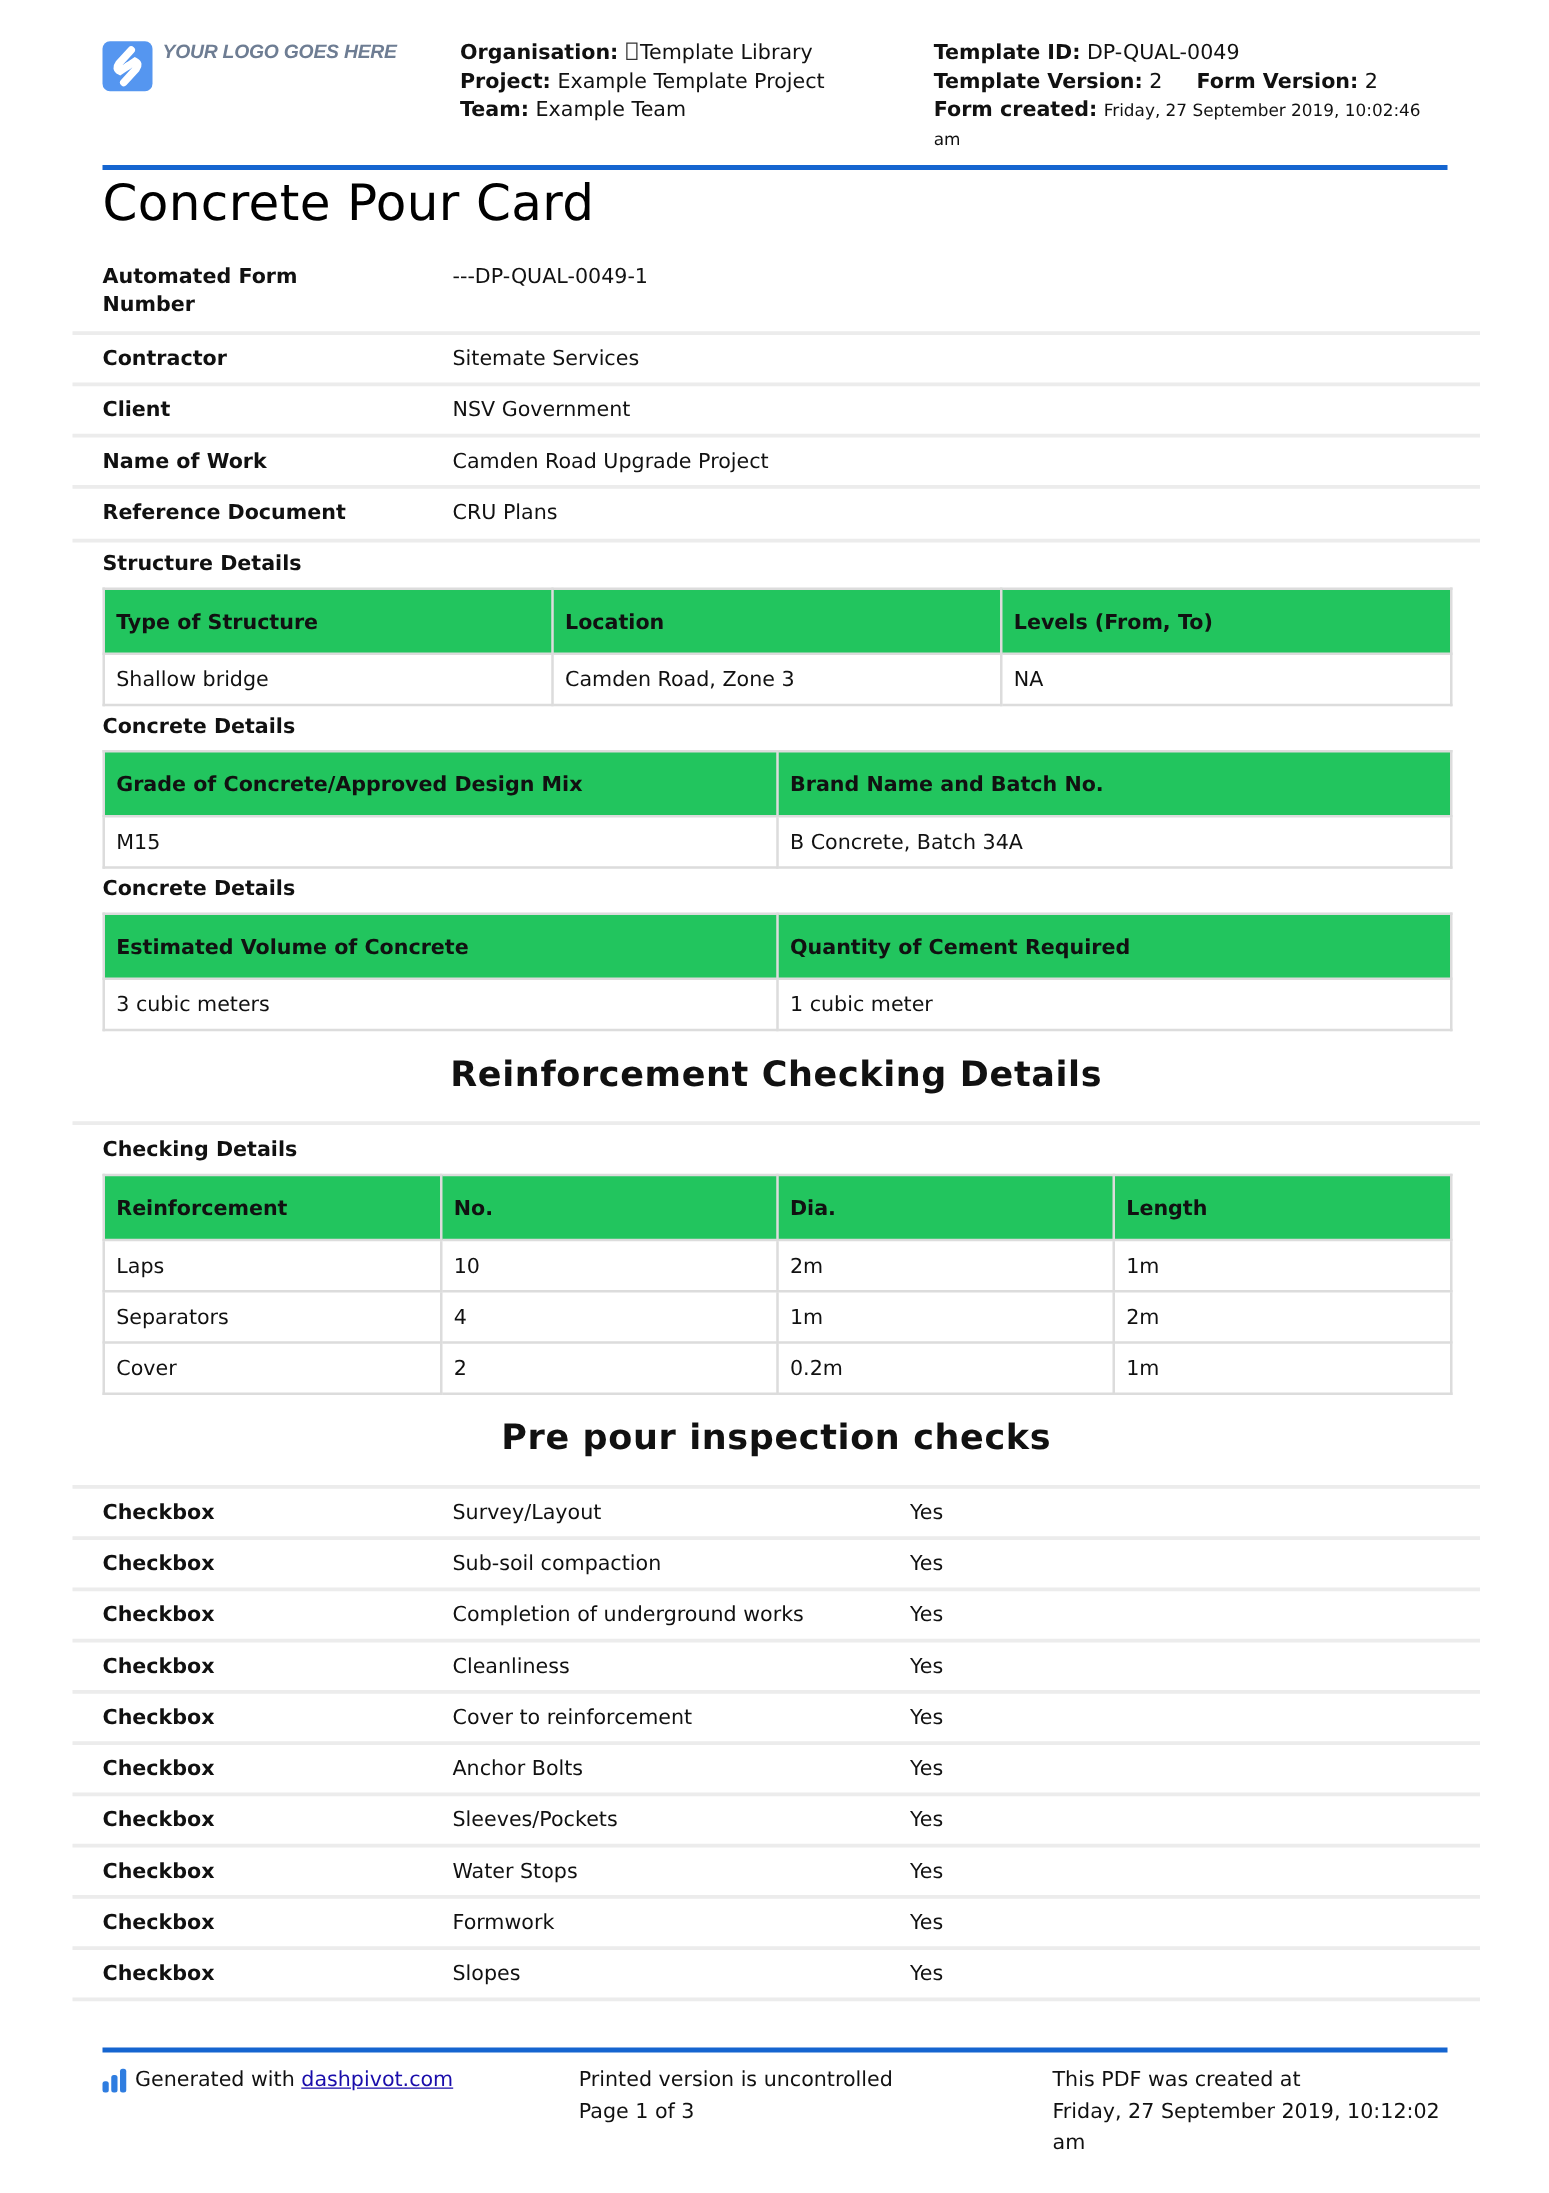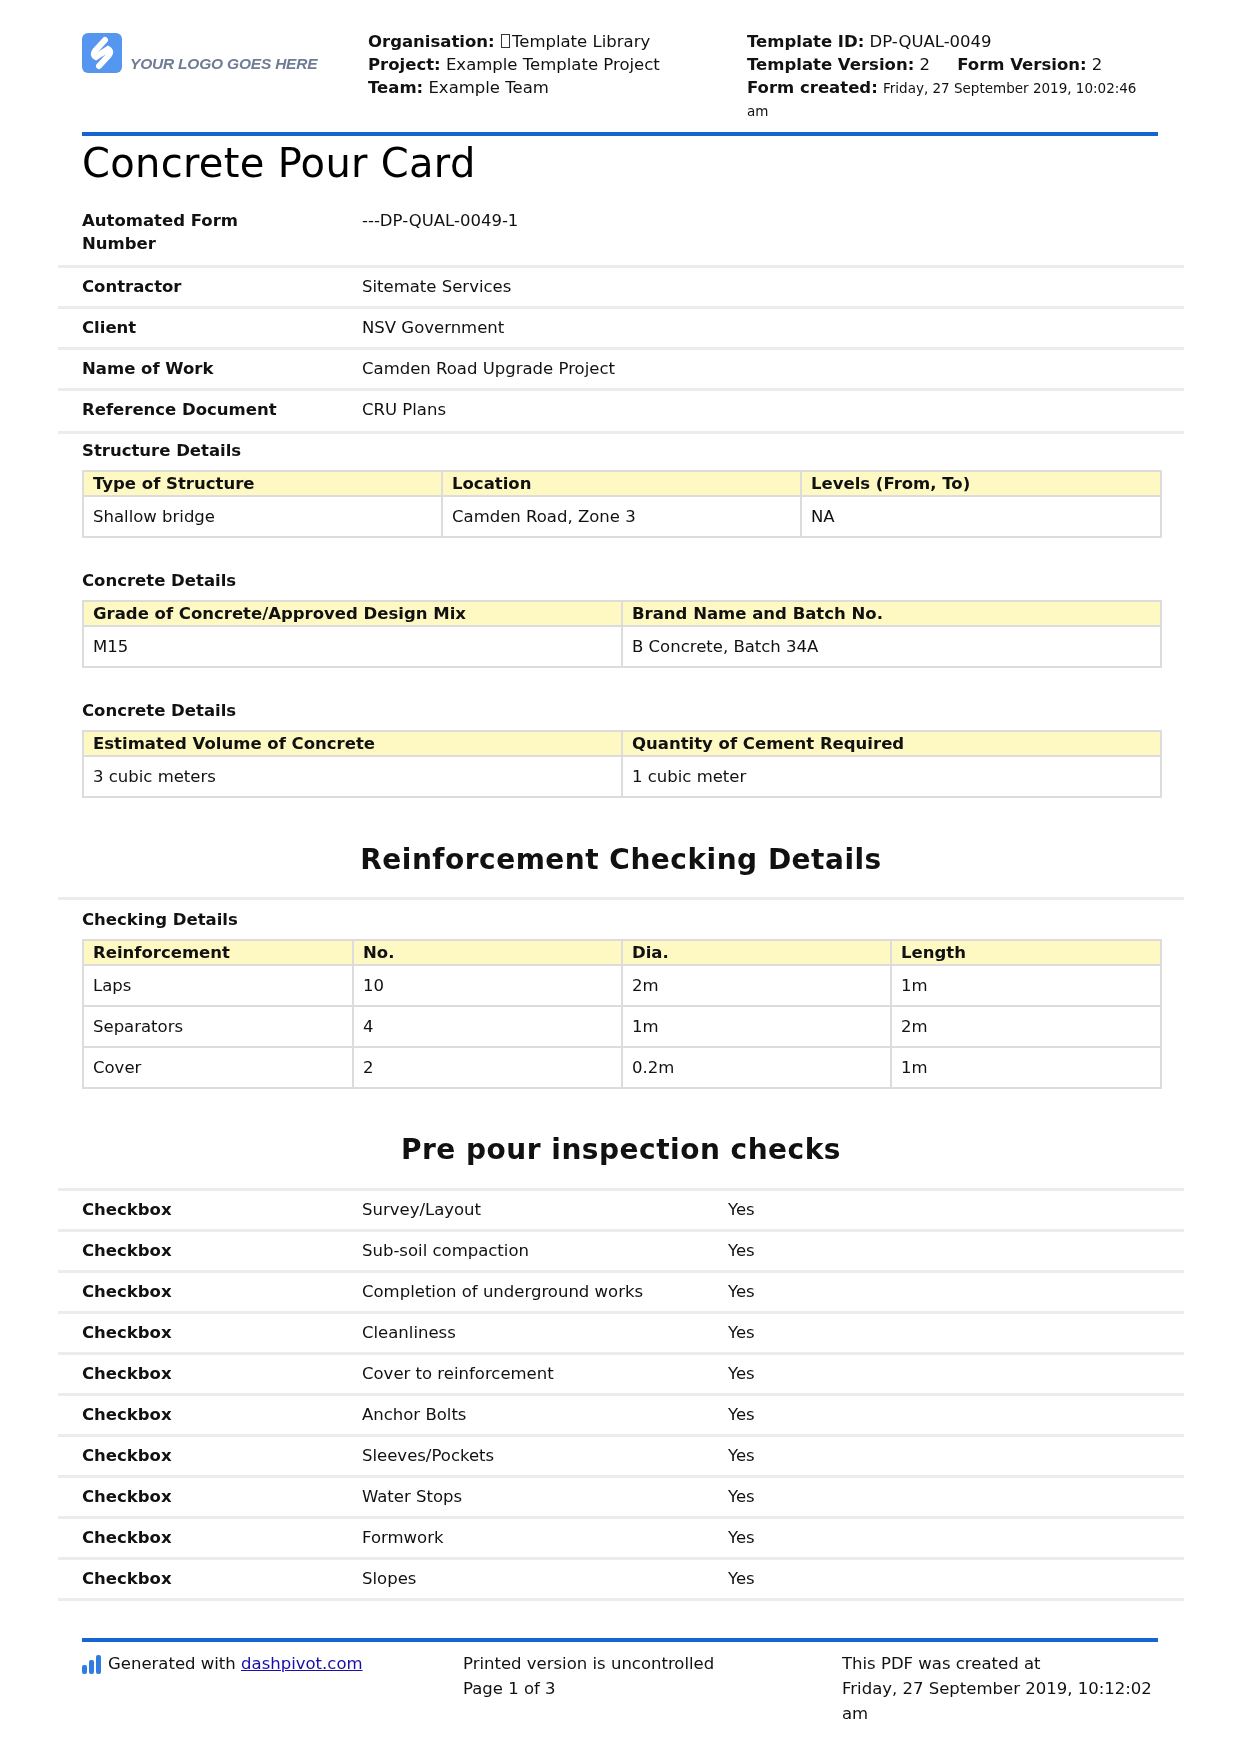--- a/index.html
+++ b/index.html
@@ -3,21 +3,21 @@
 <meta charset="utf-8">
 <style>
   * { box-sizing: border-box; margin: 0; padding: 0; }
   html, body { width: 1239px; height: 1754px; background: #ffffff; overflow: hidden; }
   body { font-family: "DejaVu Sans", sans-serif; color: #111; font-size: 16.5px; position: relative; }
 
   .page { position: absolute; left: 0; top: 0; width: 1239px; height: 1754px; }
 
   
   .hdr { position: absolute; top: 30px; left: 82px; width: 1078px; height: 100px; }
-  .logo { position: absolute; left: 0; top: 3px; display: flex; align-items: flex-end; }
+  .logo { position: absolute; left: 0; top: 3px; display: flex; align-items: flex-start; }
   .logo-mark { width: 40px; height: 40px; background: #5596f0; border-radius: 6px; position: relative; overflow: hidden; }
   .logo-mark svg { position: absolute; left: 0; top: 0; }
   .logo-text { margin-left: 8px; font-family: "Liberation Sans", sans-serif; font-weight: bold; font-style: italic; color: #6e7d93; font-size: 15.5px; letter-spacing: -0.2px; }
   .meta-col { position: absolute; top: 0; line-height: 23px; font-size: 16.5px; }
   .meta-col b { font-weight: bold; }
   .meta-mid { left: 286px; }
   .meta-right { left: 665px; width: 413px; }
   .meta-right .small { font-size: 13.5px; }
   .meta-gap { display: inline-block; width: 22px; }
   .org-box { display: inline-block; width: 9px; height: 14px; border: 1px solid #333; vertical-align: -1px; margin: 0 2px 0 1px; }
@@ -28,21 +28,21 @@
 
   
   .kv { position: absolute; left: 58px; width: 1126px; border-bottom: 3px solid #ececec; }
   .kv .k { position: absolute; left: 24px; font-weight: bold; line-height: 23px; }
   .kv .v { position: absolute; left: 304px; line-height: 23px; }
 
   .sec-label { position: absolute; left: 82px; font-weight: bold; font-size: 16.5px; }
 
   table.grid { position: absolute; left: 82px; width: 1078px; border-collapse: collapse; table-layout: fixed; }
   table.grid th, table.grid td { border: 2px solid #dcdcdc; text-align: left; padding: 0 9px; height: 41px; font-size: 16.5px; }
-  table.grid th { background: #fef9c3; font-weight: bold; height: 25px; }
+  table.grid th { background: #22c55e; font-weight: bold; height: 52px; }
   table.grid td { background: #fff; font-weight: normal; }
 
   .center-h { position: absolute; left: 58px; width: 1126px; text-align: center; font-weight: bold; font-size: 28px; letter-spacing: 0.5px; }
   .hr { position: absolute; left: 58px; width: 1126px; height: 3px; background: #ececec; }
 
   .chk { position: absolute; left: 58px; width: 1126px; height: 41px; border-bottom: 3px solid #ececec; }
   .chk .c1 { position: absolute; left: 24px; top: 9px; font-weight: bold; }
   .chk .c2 { position: absolute; left: 304px; top: 9px; }
   .chk .c3 { position: absolute; left: 670px; top: 9px; }
 

